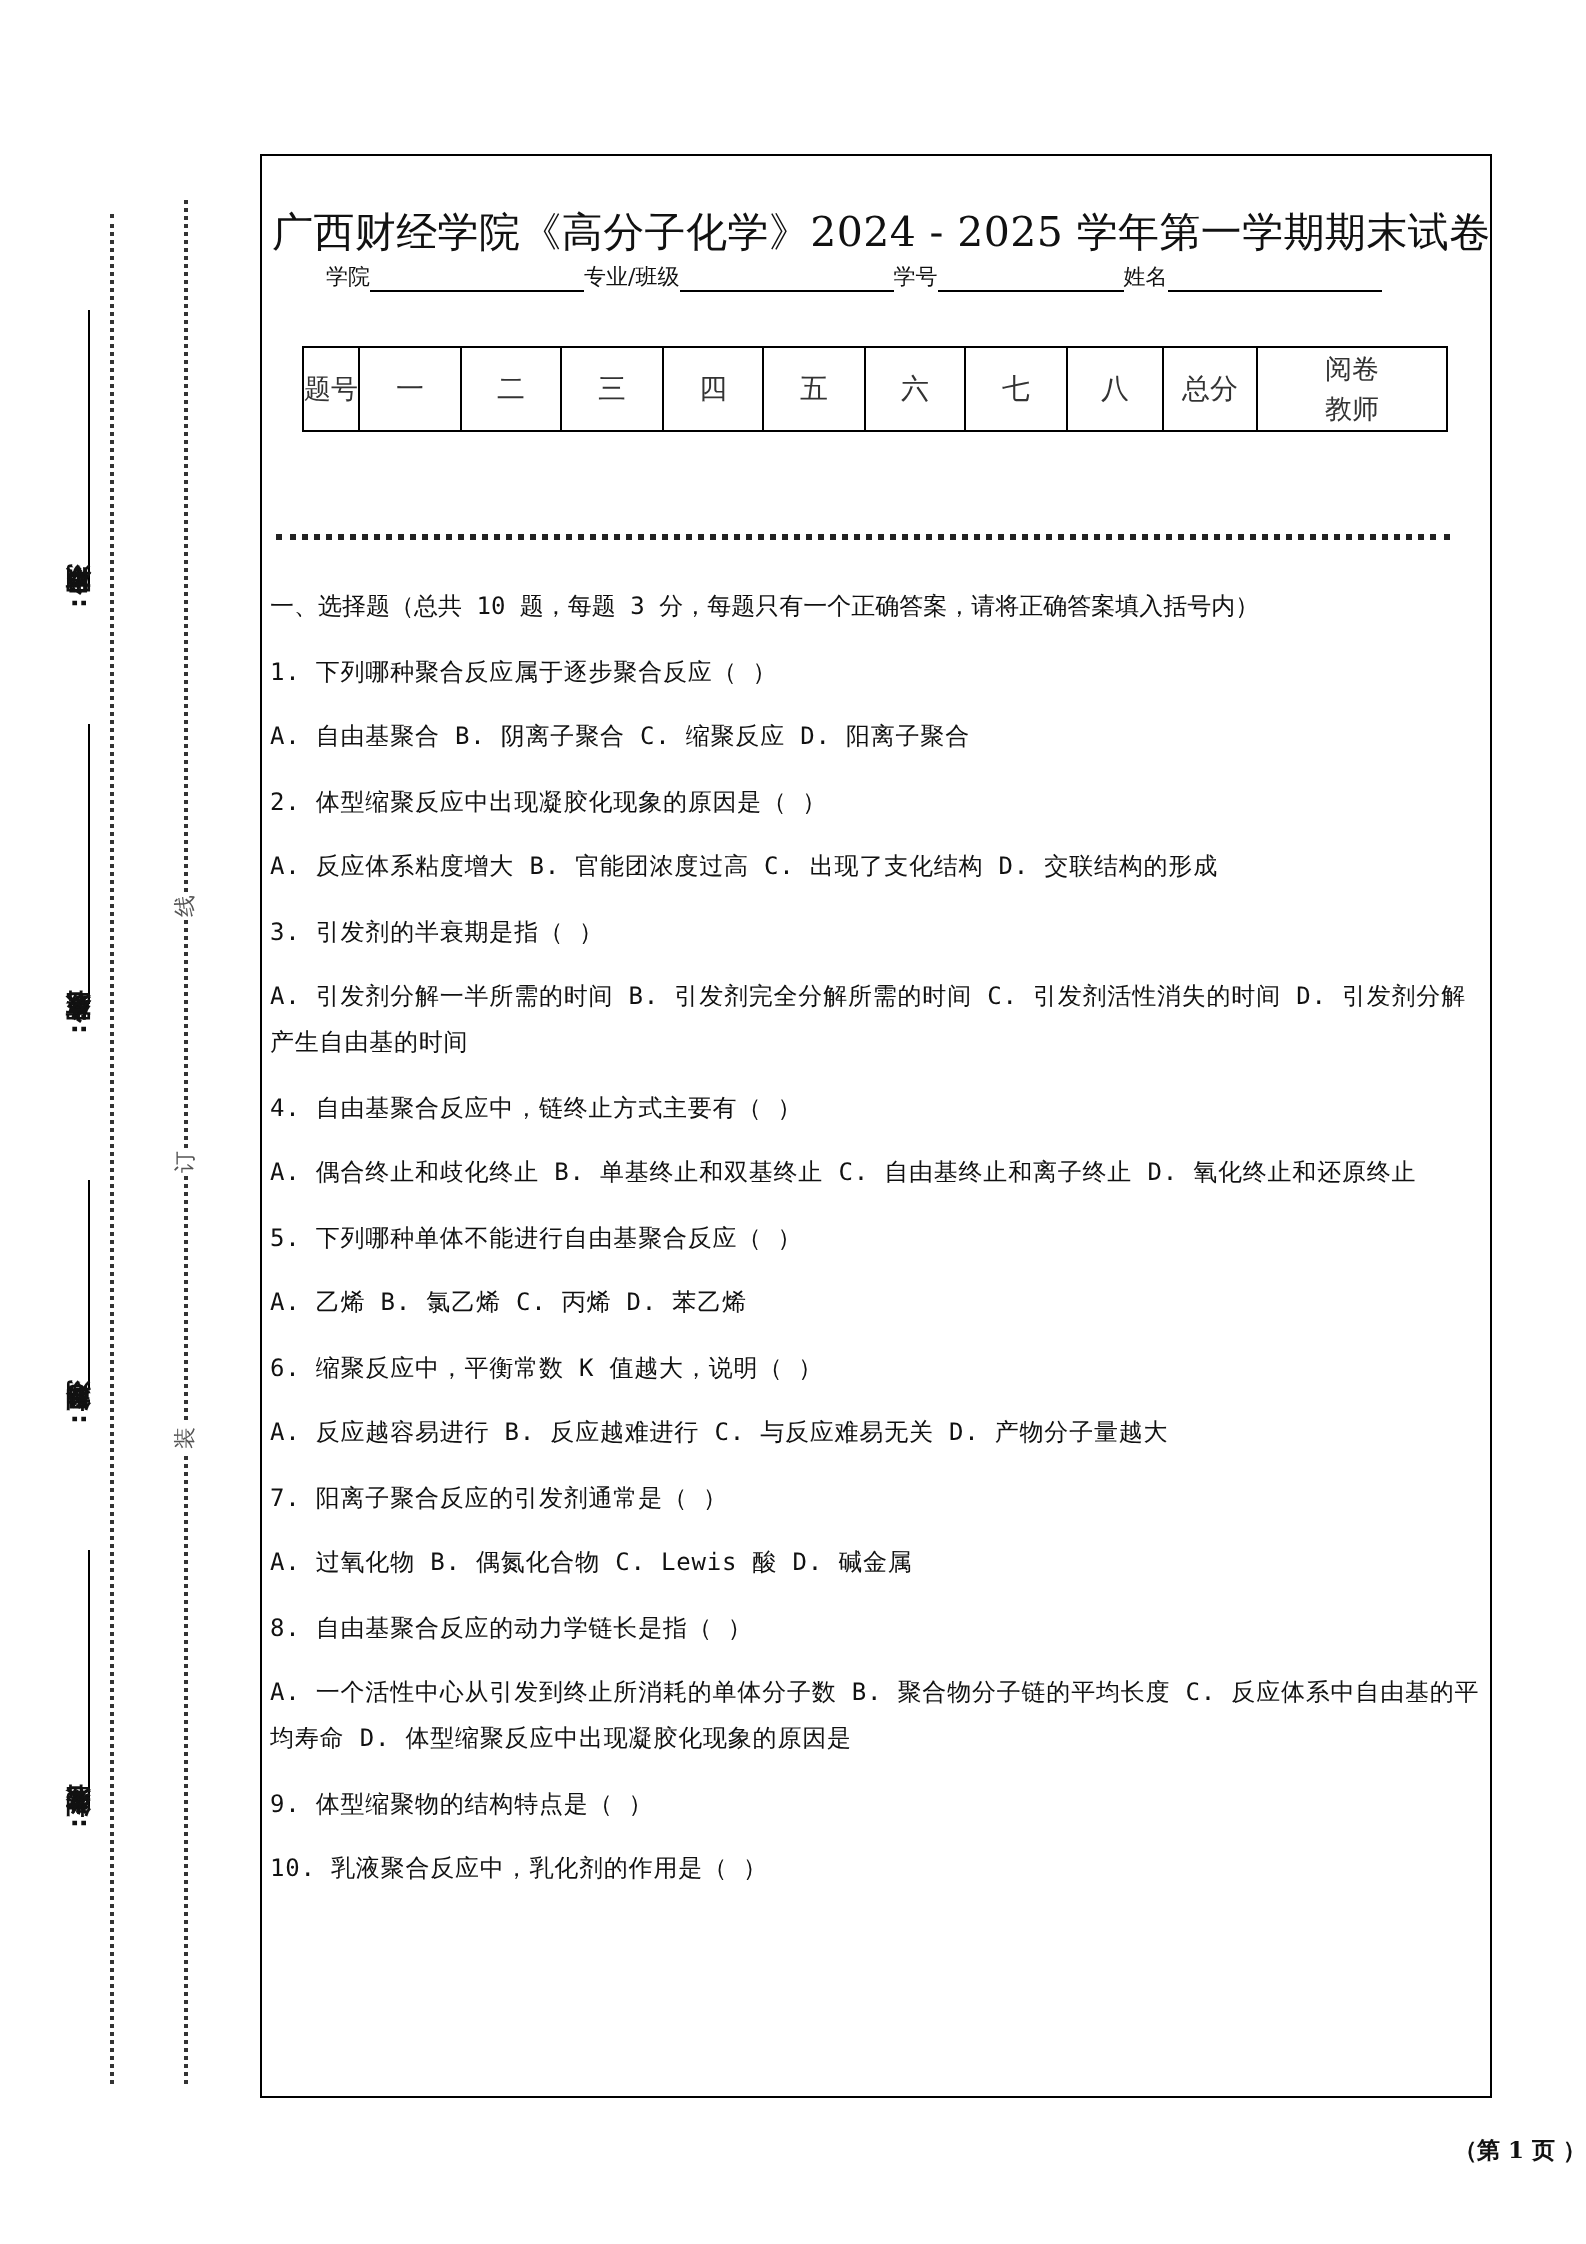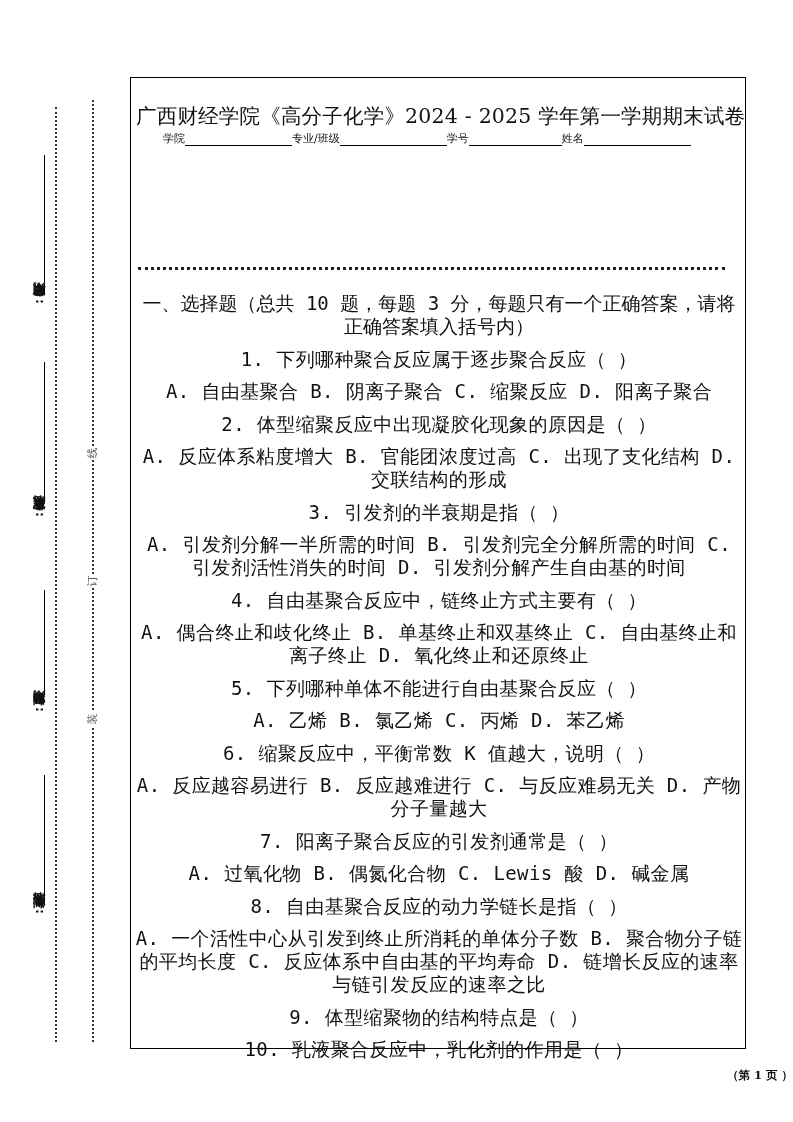--- a/index.html
+++ b/index.html
@@ -37,21 +37,21 @@
   
   #score-table { position: absolute; left: 151px; top: 173px; border-collapse: collapse; }
   #score-table td { border: 1px solid #000; text-align: center; vertical-align: middle; font-size: 14px; color: #333; font-family: "DejaVu Serif", serif; }
   #score-table tr { height: 42px; }
   #score-table .hdr-first { width: 28px; font-size: 13.5px; line-height: 20px; padding-top: 1px; }
   #score-table .wrap2 { line-height: 20px; font-size: 13.5px; }
 
   #table-dots { position: absolute; left: 138px; top: 267px; width: 587px; height: 0; border-top: 3px dotted #222; }
 
   
-  #content { position: absolute; left: 135px; top: 292px; width: 608px; font-family: "DejaVu Sans Mono", "Liberation Mono", monospace; font-size: 19px; color: #111; text-align: center; }
+  #content { position: absolute; left: 135px; top: 292px; width: 608px; font-family: "DejaVu Sans Mono", "Liberation Mono", monospace; font-size: 12px; color: #111; }
   .para { line-height: 23px; margin-bottom: 9.5px; letter-spacing: 0.4px; }
   .section-head { line-height: 23px; margin-bottom: 9.5px; }
   .q-stem { }
   .opt-line { }
 
   #page-footer { position: absolute; left: 0; width: 793px; top: 1068px; text-align: right; font-family: "DejaVu Serif", serif; font-weight: bold; font-size: 11.5px; }
 </style>
 </head>
 <body>
 
@@ -81,20 +81,33 @@
   <span class="info-label">专业/班级</span>
   <span class="info-blank" style="width:107px;"></span>
   <span class="info-label">学号</span>
   <span class="info-blank" style="width:93px;"></span>
   <span class="info-label">姓名</span>
   <span class="info-blank" style="width:107px;"></span>
 </div>
 
 <table id="score-table">
   <tbody>
+      <tr>
+    <td class="hdr-first">题号</td>
+    <td style="width:51px;">一</td>
+    <td style="width:50px;">二</td>
+    <td style="width:51px;">三</td>
+    <td style="width:50px;">四</td>
+    <td style="width:51px;">五</td>
+    <td style="width:50px;">六</td>
+    <td style="width:51px;">七</td>
+    <td style="width:48px;">八</td>
+    <td style="width:47px;">总分</td>
+    <td class="wrap2" style="width:95px;"><span style="display:inline-block;width:30px;">阅卷教师</span></td>
+  </tr>
 </tbody>
   </table>
 
 <div id="table-dots"></div>
 
 <div id="content">
   <div class="section-head">一、选择题（总共 10 题，每题 3 分，每题只有一个正确答案，请将正确答案填入括号内）</div>
 
   <div class="para q-stem">1. 下列哪种聚合反应属于逐步聚合反应（  ）</div>
   <div class="para opt-line">A. 自由基聚合  B. 阴离子聚合  C. 缩聚反应  D. 阳离子聚合</div>
@@ -111,20 +124,20 @@
   <div class="para q-stem">5. 下列哪种单体不能进行自由基聚合反应（  ）</div>
   <div class="para opt-line">A. 乙烯  B. 氯乙烯  C. 丙烯  D. 苯乙烯</div>
 
   <div class="para q-stem">6. 缩聚反应中，平衡常数 K 值越大，说明（  ）</div>
   <div class="para opt-line">A. 反应越容易进行  B. 反应越难进行  C. 与反应难易无关  D. 产物分子量越大</div>
 
   <div class="para q-stem">7. 阳离子聚合反应的引发剂通常是（  ）</div>
   <div class="para opt-line">A. 过氧化物  B. 偶氮化合物  C.  Lewis 酸  D. 碱金属</div>
 
   <div class="para q-stem">8. 自由基聚合反应的动力学链长是指（  ）</div>
-  <div class="para opt-line">A. 一个活性中心从引发到终止所消耗的单体分子数  B. 聚合物分子链的平均长度  C. 反应体系中自由基的平均寿命  D. 链增长反应的速率与链引发反应的速率之比</div>
+  <div class="para opt-line">A. 一个活性中心从引发到终止所消耗的单体分子数  B. 聚合物分子链的平均长度  C. 反应体系中自由基的平均寿命  D. 体型缩聚反应中出现凝胶化现象的原因是</div>
 
   <div class="para q-stem">9. 体型缩聚物的结构特点是（  ）</div>
 
   <div class="para q-stem">10. 乳液聚合反应中，乳化剂的作用是（  ）</div>
 </div>
 
 <div id="page-footer">（第 1 页 ）</div>
 
 </body></html>

